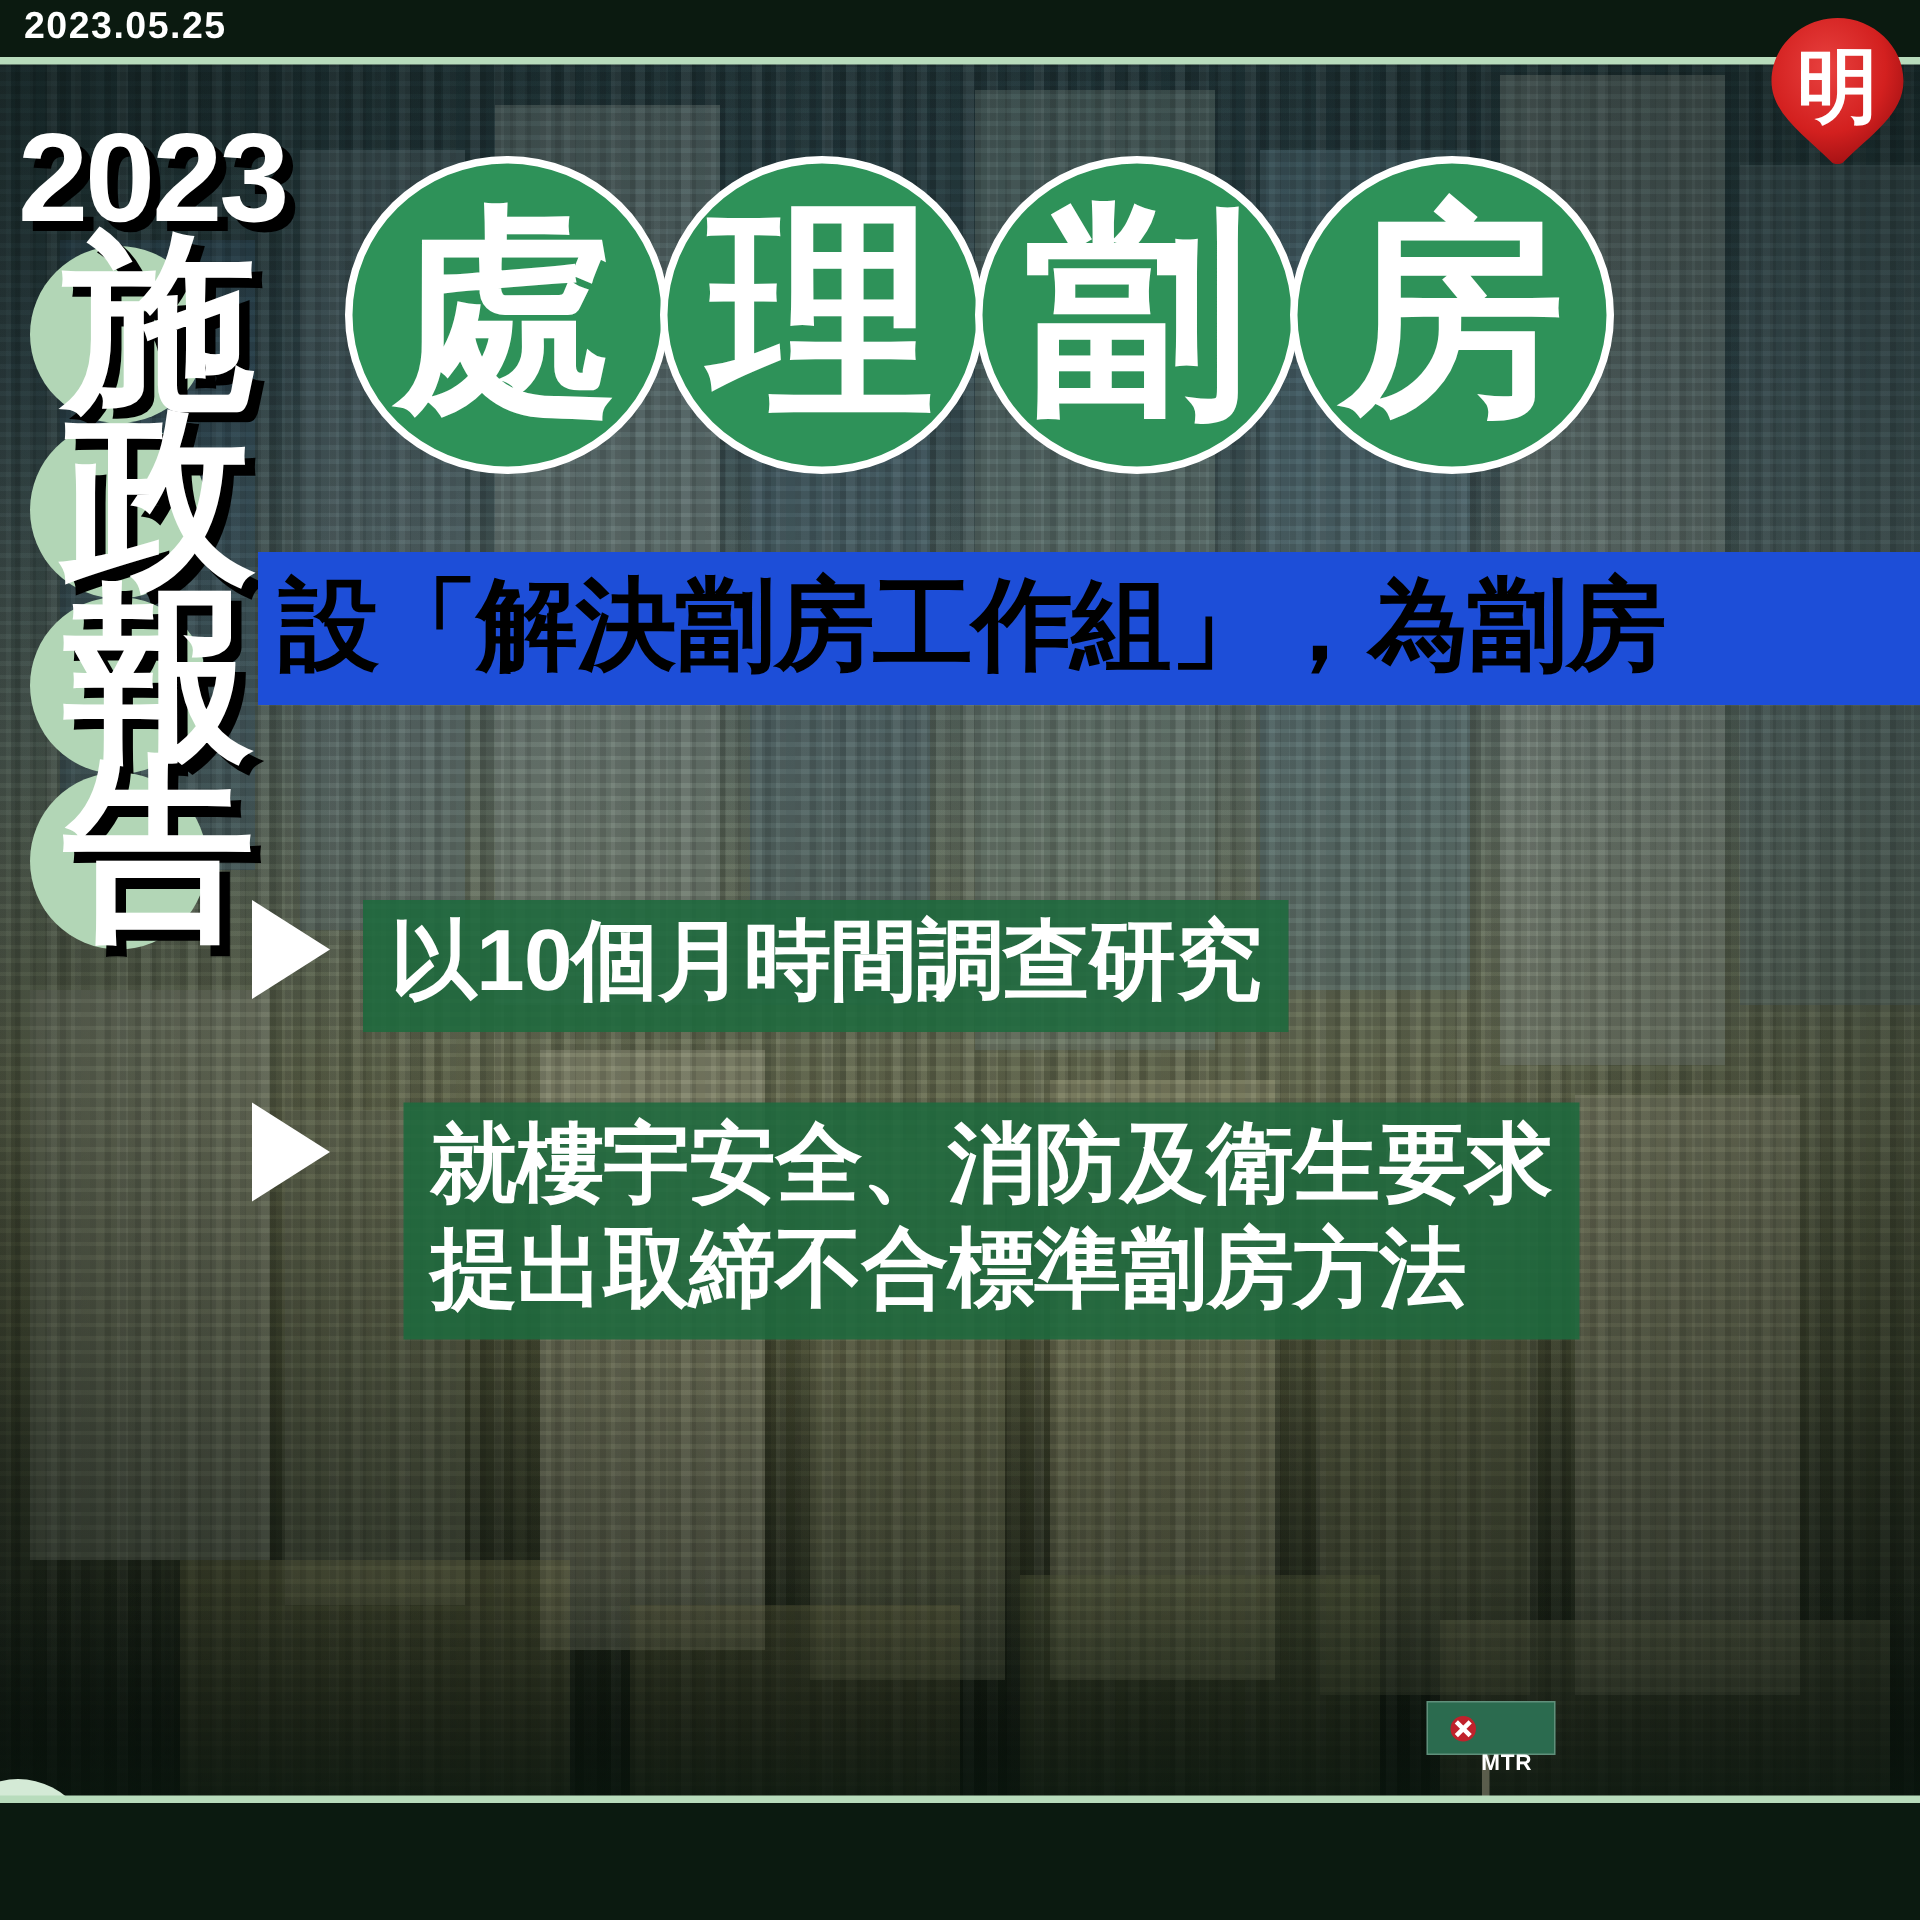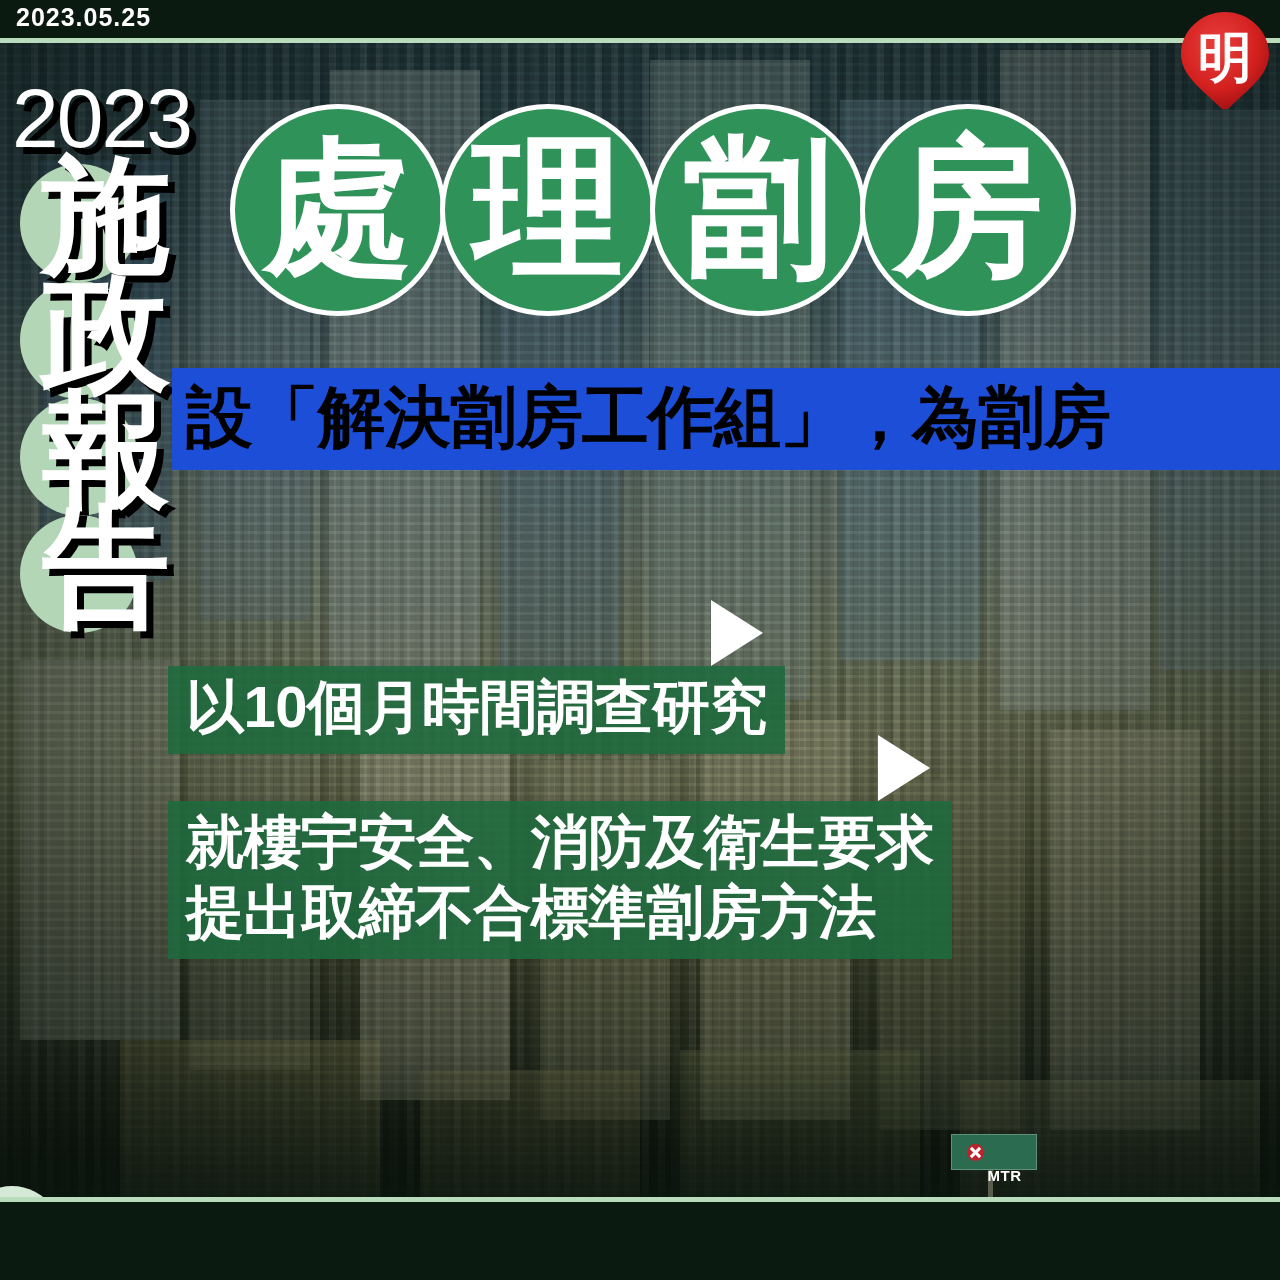--- a/index.html
+++ b/index.html
@@ -97,21 +97,21 @@
   
   .logo{
     position:absolute;left:1177px;top:8px;width:96px;height:104px;z-index:40;
   }
   .logo svg{display:block;}
 
   
   .masthead{position:absolute;left:0;top:60px;width:200px;height:560px;z-index:20;}
   .mh-year{
     position:absolute;left:12px;top:10px;
-    font-size:84px;font-weight:normal;color:#fff;letter-spacing:-2px;
+    font-size:84px;font-weight:bold;color:#fff;letter-spacing:-2px;
     text-shadow:7px 7px 0 #000;
     font-family:"Liberation Sans","DejaVu Sans",sans-serif;
   }
   .mh-col{position:absolute;left:6px;top:100px;width:190px;}
   .mh-ch{
     position:relative;height:117px;width:190px;
   }
   .mh-ch .disc{
     position:absolute;left:14px;top:4px;width:118px;height:118px;border-radius:50%;
     background:#b2d6b6;
@@ -154,40 +154,40 @@
     background:#1d4ed8;z-index:25;
     padding:10px 14px 14px 14px;box-sizing:border-box;
   }
   .yellowbox .yline{
     color:#000;font-size:67px;line-height:78px;font-weight:bold;
     font-family:"Liberation Sans","DejaVu Sans",sans-serif;
     white-space:nowrap;letter-spacing:-1px;
   }
 
   
-  .bullet{position:absolute;z-index:25;display:flex;align-items:flex-end;flex-direction:column;}
+  .bullet{position:absolute;z-index:25;display:flex;align-items:flex-start;}
   .tri{
     width:0;height:0;flex:0 0 auto;
     border-left:52px solid #ffffff;
     border-top:33px solid transparent;
     border-bottom:33px solid transparent;
     margin-right:22px;
   }
   .bbox{
     background:rgba(30,106,62,.88);
     padding:6px 18px 12px 18px;
   }
   .bline{
     color:#ffffff;font-size:58px;line-height:70px;font-weight:bold;
     font-family:"Liberation Sans","DejaVu Sans",sans-serif;
     white-space:nowrap;letter-spacing:-.5px;
   }
 
   #b1{left:168px;top:600px;}
-  #b2{left:168px;top:735px;}
+  #b2{left:168px;top:735px;gap:27px;}
   #b3{left:168px;top:965px;}
 
   
   .bottombar{
     position:absolute;left:0;bottom:0;width:1280px;height:78px;background:#0b1a10;z-index:30;
   }
   .bottomline{
     position:absolute;left:0;bottom:78px;width:1280px;height:5px;background:#b8dcbc;z-index:31;
   }
 </style>

